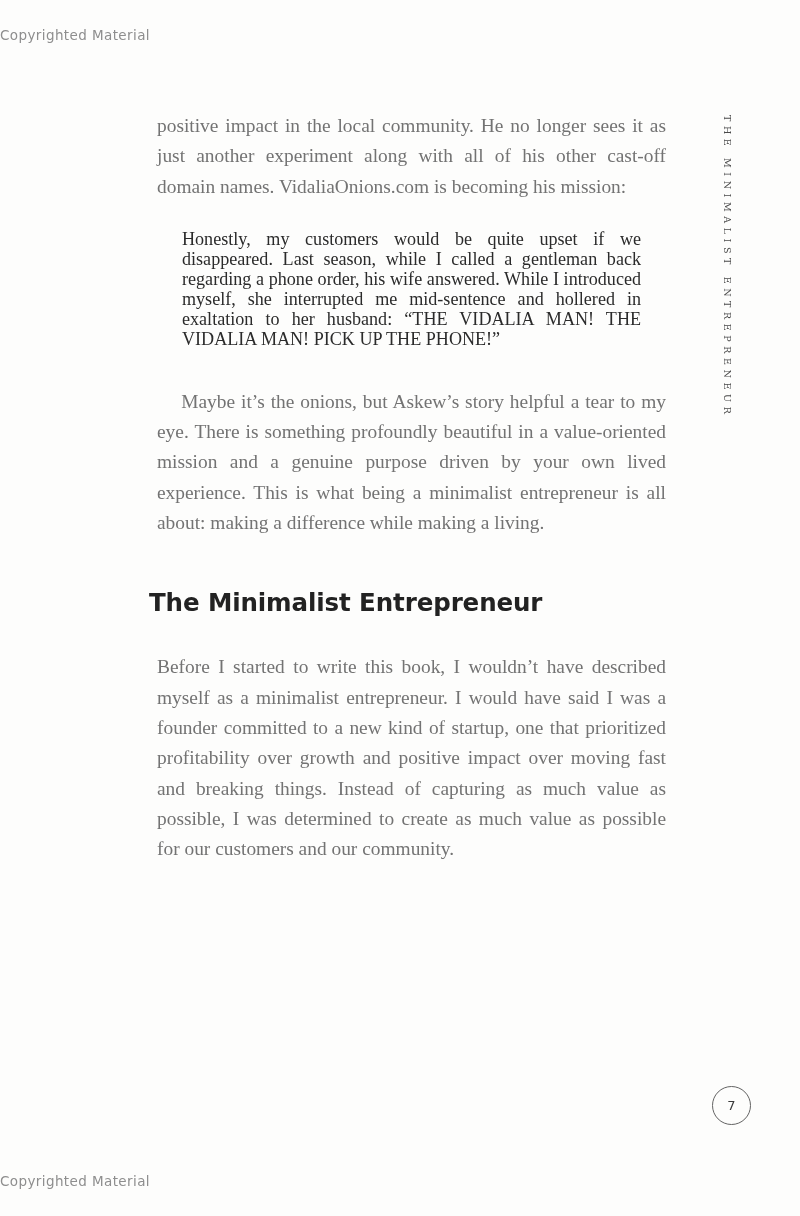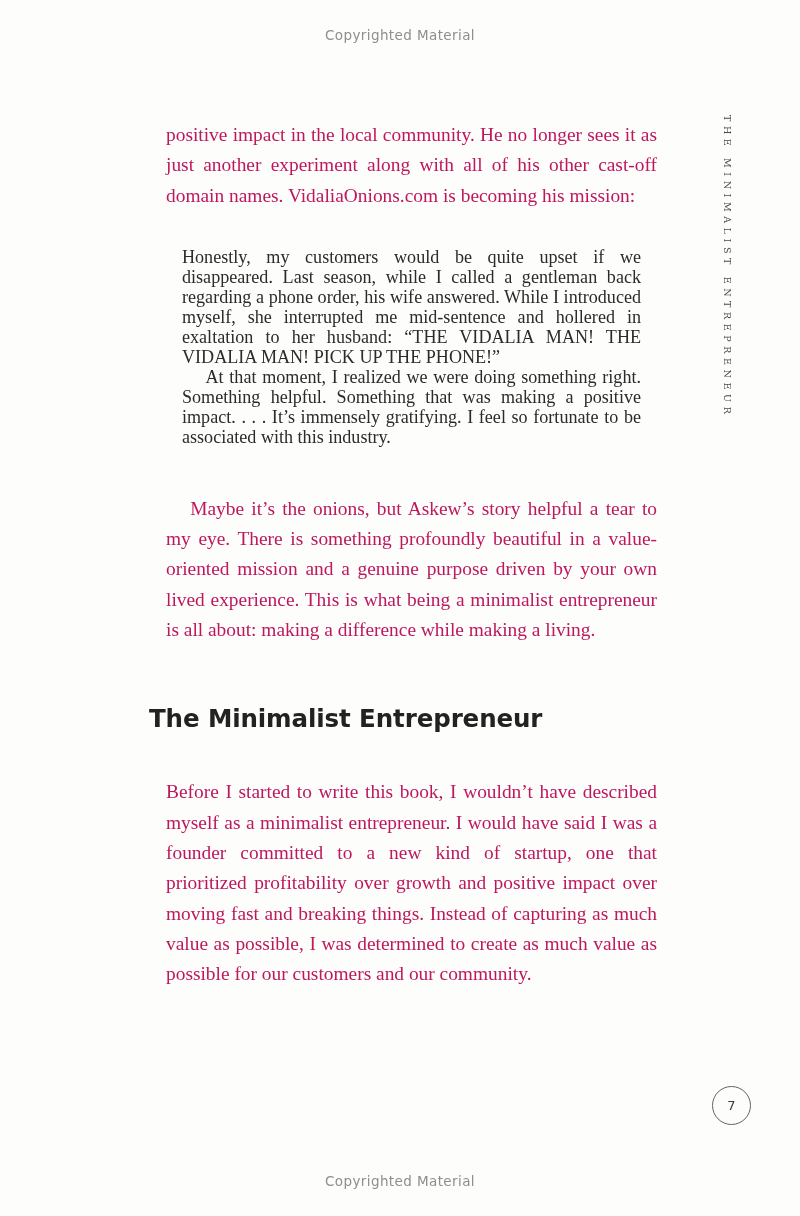--- a/index.html
+++ b/index.html
@@ -17,21 +17,21 @@
     font-family: "Liberation Serif", "DejaVu Serif", serif;
     color: #2b2b2b;
     -webkit-font-smoothing: antialiased;
   }
 
   
   .watermark {
     position: absolute;
     left: 0;
     width: 800px;
-    text-align: center;
+    text-align: left;
     font-family: "DejaVu Sans", "Liberation Sans", sans-serif;
     font-size: 13.5px;
     letter-spacing: 0.4px;
     color: #8e8e8e;
     user-select: none;
   }
   .watermark-top    { top: 27px; }
   .watermark-bottom { top: 1173px; }
 
   
@@ -51,28 +51,28 @@
 
   
   .column {
     position: absolute;
     left: 149px;
     top: 103px;
     width: 525px;
   }
 
   p.body-par {
-    margin: 17px;
+    margin: 8px;
     font-size: 19.4px;
     line-height: 30.3px;
     text-align: justify;
     text-justify: inter-word;
     -webkit-hyphens: none;
     hyphens: none;
-    color: #be185d;
+    color: #737373;
   }
   p.body-par.indent { text-indent: 1.25em; }
 
   
   .quote {
     margin: 0;
     padding: 0 0 0 33px;
     width: 459px;
   }
   .quote p {
@@ -129,21 +129,20 @@
   <div class="running-head">THE MINIMALIST ENTREPRENEUR</div>
 
   <div class="column">
 
     <p class="body-par">positive impact in the local community. He no longer sees it as just another experiment along with all of his other cast-off domain names. VidaliaOnions.com is becoming his mission:</p>
 
     <div class="gap-before-quote"></div>
 
     <blockquote class="quote">
       <p>Honestly, my customers would be quite upset if we disappeared. Last season, while I called a gentleman back regarding a phone order, his wife answered. While I introduced myself, she interrupted me mid-sentence and hollered in exaltation to her husband: “THE VIDALIA MAN! THE VIDALIA MAN! PICK UP THE PHONE!”</p>
-      <p class="indent">At that moment, I realized we were doing something right. Something helpful. Something that was making a positive impact. . . . It’s immensely gratifying. I feel so fortunate to be associated with this industry.</p>
     </blockquote>
 
     <div class="gap-after-quote"></div>
 
     <p class="body-par indent">Maybe it’s the onions, but Askew’s story helpful a tear to my eye. There is something profoundly beautiful in a value-oriented mission and a genuine purpose driven by your own lived experience. This is what being a minimalist entrepreneur is all about: making a difference while making a living.</p>
 
     <div class="gap-before-heading"></div>
 
     <h2 class="section-heading">The Minimalist Entrepreneur</h2>
 

